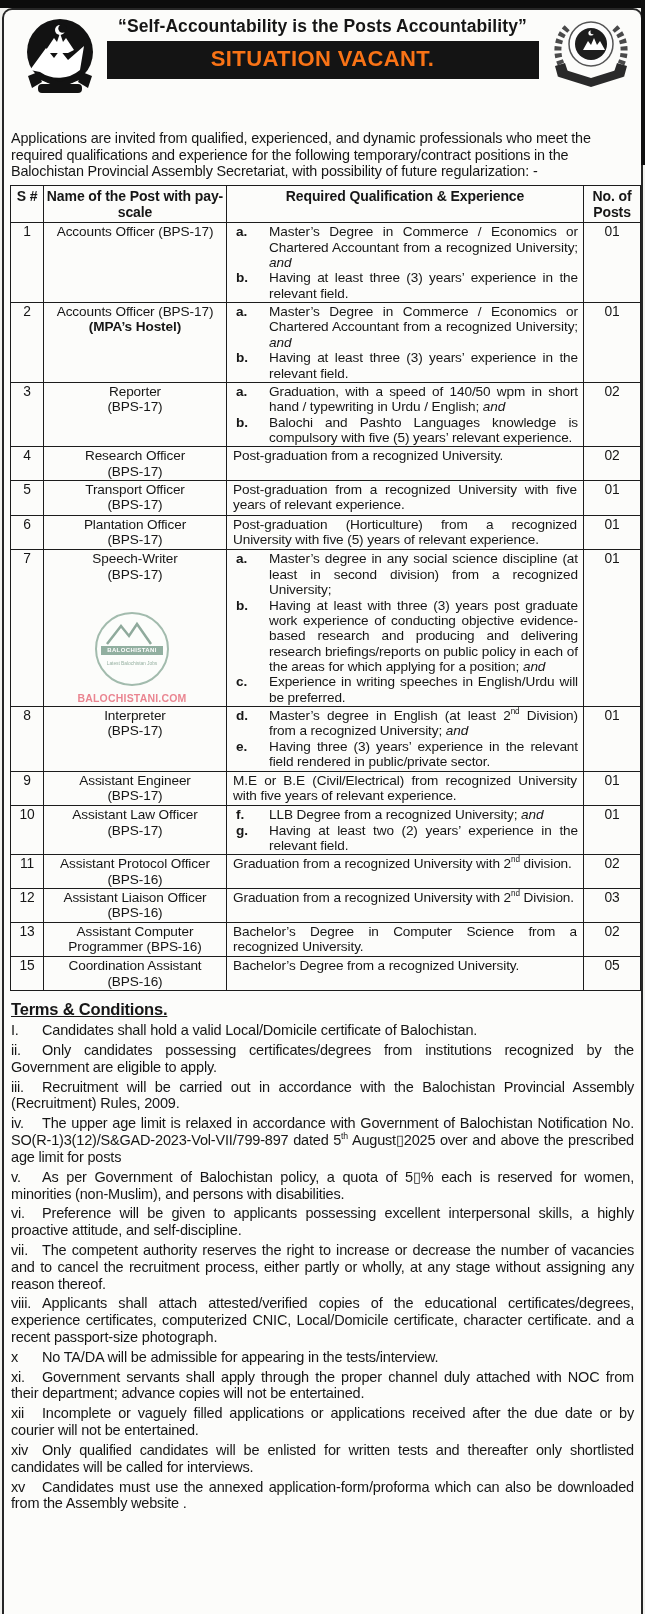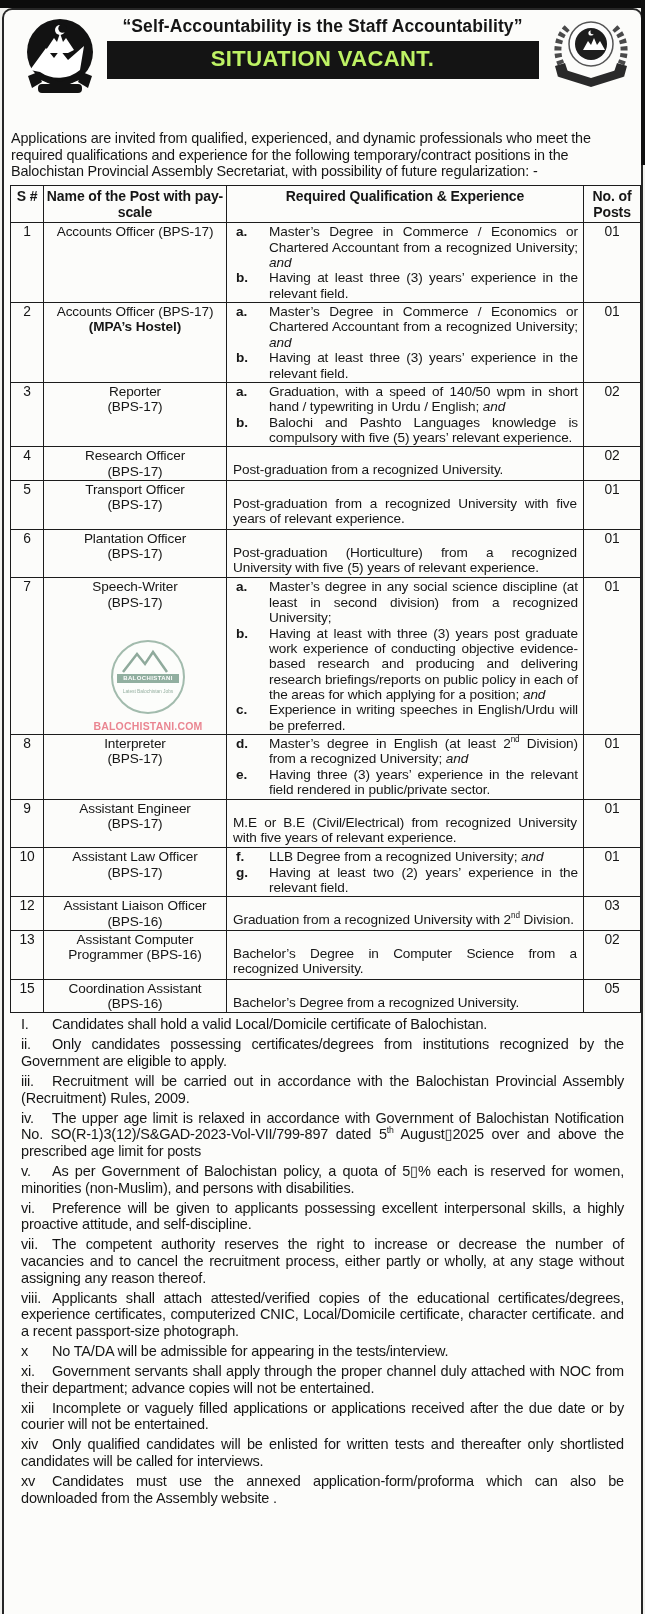--- a/index.html
+++ b/index.html
@@ -16,54 +16,54 @@
     background:#fcfcfa;padding:2px 6px 0 6px;
   }
   .right-strip{position:absolute;top:0;right:0;width:4px;height:165px;background:#101010;}
   
   .header{position:relative;text-align:center;min-height:114px;}
   .emblem{position:absolute;top:2px;}
   .emblem.left{left:6px;}
   .emblem.right{right:2px;top:0;}
   .motto{font-weight:bold;font-size:17.5px;letter-spacing:.1px;padding-top:4px;}
   .banner{
-    margin:4px auto 0;width:432px;background:#141414;color:#bef264;
+    margin:4px auto 0;width:432px;background:#141414;color:#f97316;
     font-weight:bold;font-size:22px;letter-spacing:.4px;padding:5px 0 7px;
   }
   .intro{
     font-size:14.4px;line-height:1.16;letter-spacing:-0.15px;
     text-align:left;margin:4px 1px 5px 1px;
   }
   
   table.vacancy{width:100%;border-collapse:collapse;table-layout:fixed;
     font-size:13.6px;line-height:1.13;letter-spacing:-0.1px;}
   table.vacancy th,table.vacancy td{border:1.6px solid #1c1c1c;vertical-align:top;padding:1px 2px;}
   table.vacancy th{font-size:14px;line-height:1.15;text-align:center;padding:2px 1px;}
   col.c-sno{width:33px;}col.c-post{width:183px;}col.c-qual{width:357px;}col.c-posts{width:57px;}
   td.sno,td.posts{text-align:center;font-size:13.8px;padding-top:2px;}
   td.post{text-align:center;position:relative;padding-top:2px;margin-top:12px;}
   td.post .post-line{display:block;}
   .qitem{display:flex;text-align:justify;}
   .qlabel{flex:none;width:40px;font-weight:bold;padding-left:7px;box-sizing:border-box;}
   .qtext{flex:1;padding-right:3px;}
-  .qplain{padding:14px 4px 1px 4px;text-align:justify;}
+  .qplain{padding:0 4px 1px 4px;text-align:justify;}
   sup{font-size:60%;line-height:0;vertical-align:super;}
   
-  .wm{position:absolute;left:28px;top:62px;width:152px;opacity:.85;}
+  .wm{position:absolute;left:12px;top:62px;width:152px;opacity:.85;}
   .wm-circle{width:70px;height:70px;margin:0 auto;border:2px solid #93b0a0;border-radius:50%;
     background:rgba(250,253,251,.65);position:relative;overflow:hidden;}
   .wm-band{position:absolute;left:4px;right:4px;top:32px;background:#7fa291;color:#fff;
     font-size:6px;font-weight:bold;letter-spacing:.4px;padding:1px 0;}
   .wm-sub{position:absolute;left:0;right:0;top:46px;color:#8aa697;font-size:5px;line-height:1.3;}
   .wm-site{margin-top:7px;color:#e7717f;font-weight:bold;font-size:10.5px;letter-spacing:.2px;}
   
   .terms-heading{font-size:16.5px;font-weight:bold;text-decoration:underline;
     letter-spacing:-0.2px;margin:9px 0 3px 1px;}
   .term{font-size:14.5px;line-height:1.16;letter-spacing:-0.18px;text-align:justify;
-    margin:3px 11px;}
+    margin:3px 1px;}
   .term-num{display:inline-block;min-width:31px;}
   i{}
 </style>
 </head>
 <body>
 
 <div class="top-bar"></div>
 
 <div class="frame">
   <div class="header">
@@ -85,21 +85,21 @@
         <path d="M72 52 a32 32 0 0 0 -8-38" stroke="#4a4a4a" stroke-width="7" fill="none" stroke-dasharray="4 3"></path>
         <circle cx="42" cy="32" r="22" fill="#fdfdfd" stroke="#555" stroke-width="1.5"></circle>
         <circle cx="42" cy="32" r="16" fill="#1d1d1d"></circle>
         <path d="M34 38 l5-9 3 4 3-7 3 7 3-4 5 9 z" fill="#fff"></path>
         <circle cx="42" cy="21" r="2.6" fill="#fff"></circle>
           <circle cx="43.6" cy="20" r="2.2" fill="#1d1d1d"></circle>
         <path d="M10 56 l32 10 32-10 0 9 -32 10 -32-10 z" fill="#2a2a2a"></path>
         <path d="M6 54 l10-3 3 9 -10 5 z M78 54 l-10-3 -3 9 10 5 z" fill="#2a2a2a"></path>
       </svg>
     </span>
-    <div class="motto">“Self-Accountability is the Staff Accountability”</div>
+    <div class="motto">“Self-Accountability is the Posts Accountability”</div>
     <div class="banner">SITUATION VACANT.</div>
   </div>
 
   <p class="intro">Applications are invited from qualified, experienced, and dynamic professionals who meet the required qualifications and experience for the following temporary/contract positions in the Balochistan Provincial Assembly Secretariat, with possibility of future regularization: -</p>
 
   <table class="vacancy">
     <colgroup>
         <col class="c-sno">
         <col class="c-post">
         <col class="c-qual">
@@ -278,20 +278,31 @@
               <span class="qtext">LLB Degree from a recognized University; <i>and</i></span>
             </div>
             <div class="qitem">
               <span class="qlabel">g.</span>
               <span class="qtext">Having at least two (2) years’ experience in the relevant field.</span>
             </div>
           </td>
     <td class="posts">01</td>
   </tr>
 
+  <tr>
+    <td class="sno">11</td>
+    <td class="post">
+            <span class="post-line">Assistant Protocol Officer</span>
+            <span class="post-line">(BPS-16)</span>
+          </td>
+    <td class="qual">
+            <div class="qplain">Graduation from a recognized University with 2<sup>nd</sup> division.</div>
+          </td>
+    <td class="posts">02</td>
+  </tr>
 
   <tr>
     <td class="sno">12</td>
     <td class="post">
             <span class="post-line">Assistant Liaison Officer</span>
             <span class="post-line">(BPS-16)</span>
           </td>
     <td class="qual">
             <div class="qplain">Graduation from a recognized University with 2<sup>nd</sup> Division.</div>
           </td>
@@ -318,20 +329,21 @@
             <span class="post-line">(BPS-16)</span>
           </td>
     <td class="qual">
             <div class="qplain">Bachelor’s Degree from a recognized University.</div>
           </td>
     <td class="posts">05</td>
   </tr>
 </tbody>
   </table>
 
+  <div class="terms-heading">Terms &amp; Conditions.</div>
   <div id="terms-list">
   <p class="term"><span class="term-num">I.</span><span class="term-text">Candidates shall hold a valid Local/Domicile certificate of Balochistan.</span></p>
 
   <p class="term"><span class="term-num">ii.</span><span class="term-text">Only candidates possessing certificates/degrees from institutions recognized by the Government are eligible to apply.</span></p>
 
   <p class="term"><span class="term-num">iii.</span><span class="term-text">Recruitment will be carried out in accordance with the Balochistan Provincial Assembly (Recruitment) Rules, 2009.</span></p>
 
   <p class="term"><span class="term-num">iv.</span><span class="term-text">The upper age limit is relaxed in accordance with Government of Balochistan Notification No. SO(R-1)3(12)/S&amp;GAD-2023-Vol-VII/799-897 dated 5<sup>th</sup> August▯2025 over and above the prescribed age limit for posts</span></p>
 
   <p class="term"><span class="term-num">v.</span><span class="term-text">As per Government of Balochistan policy, a quota of 5▯% each is reserved for women, minorities (non-Muslim), and persons with disabilities.</span></p>

